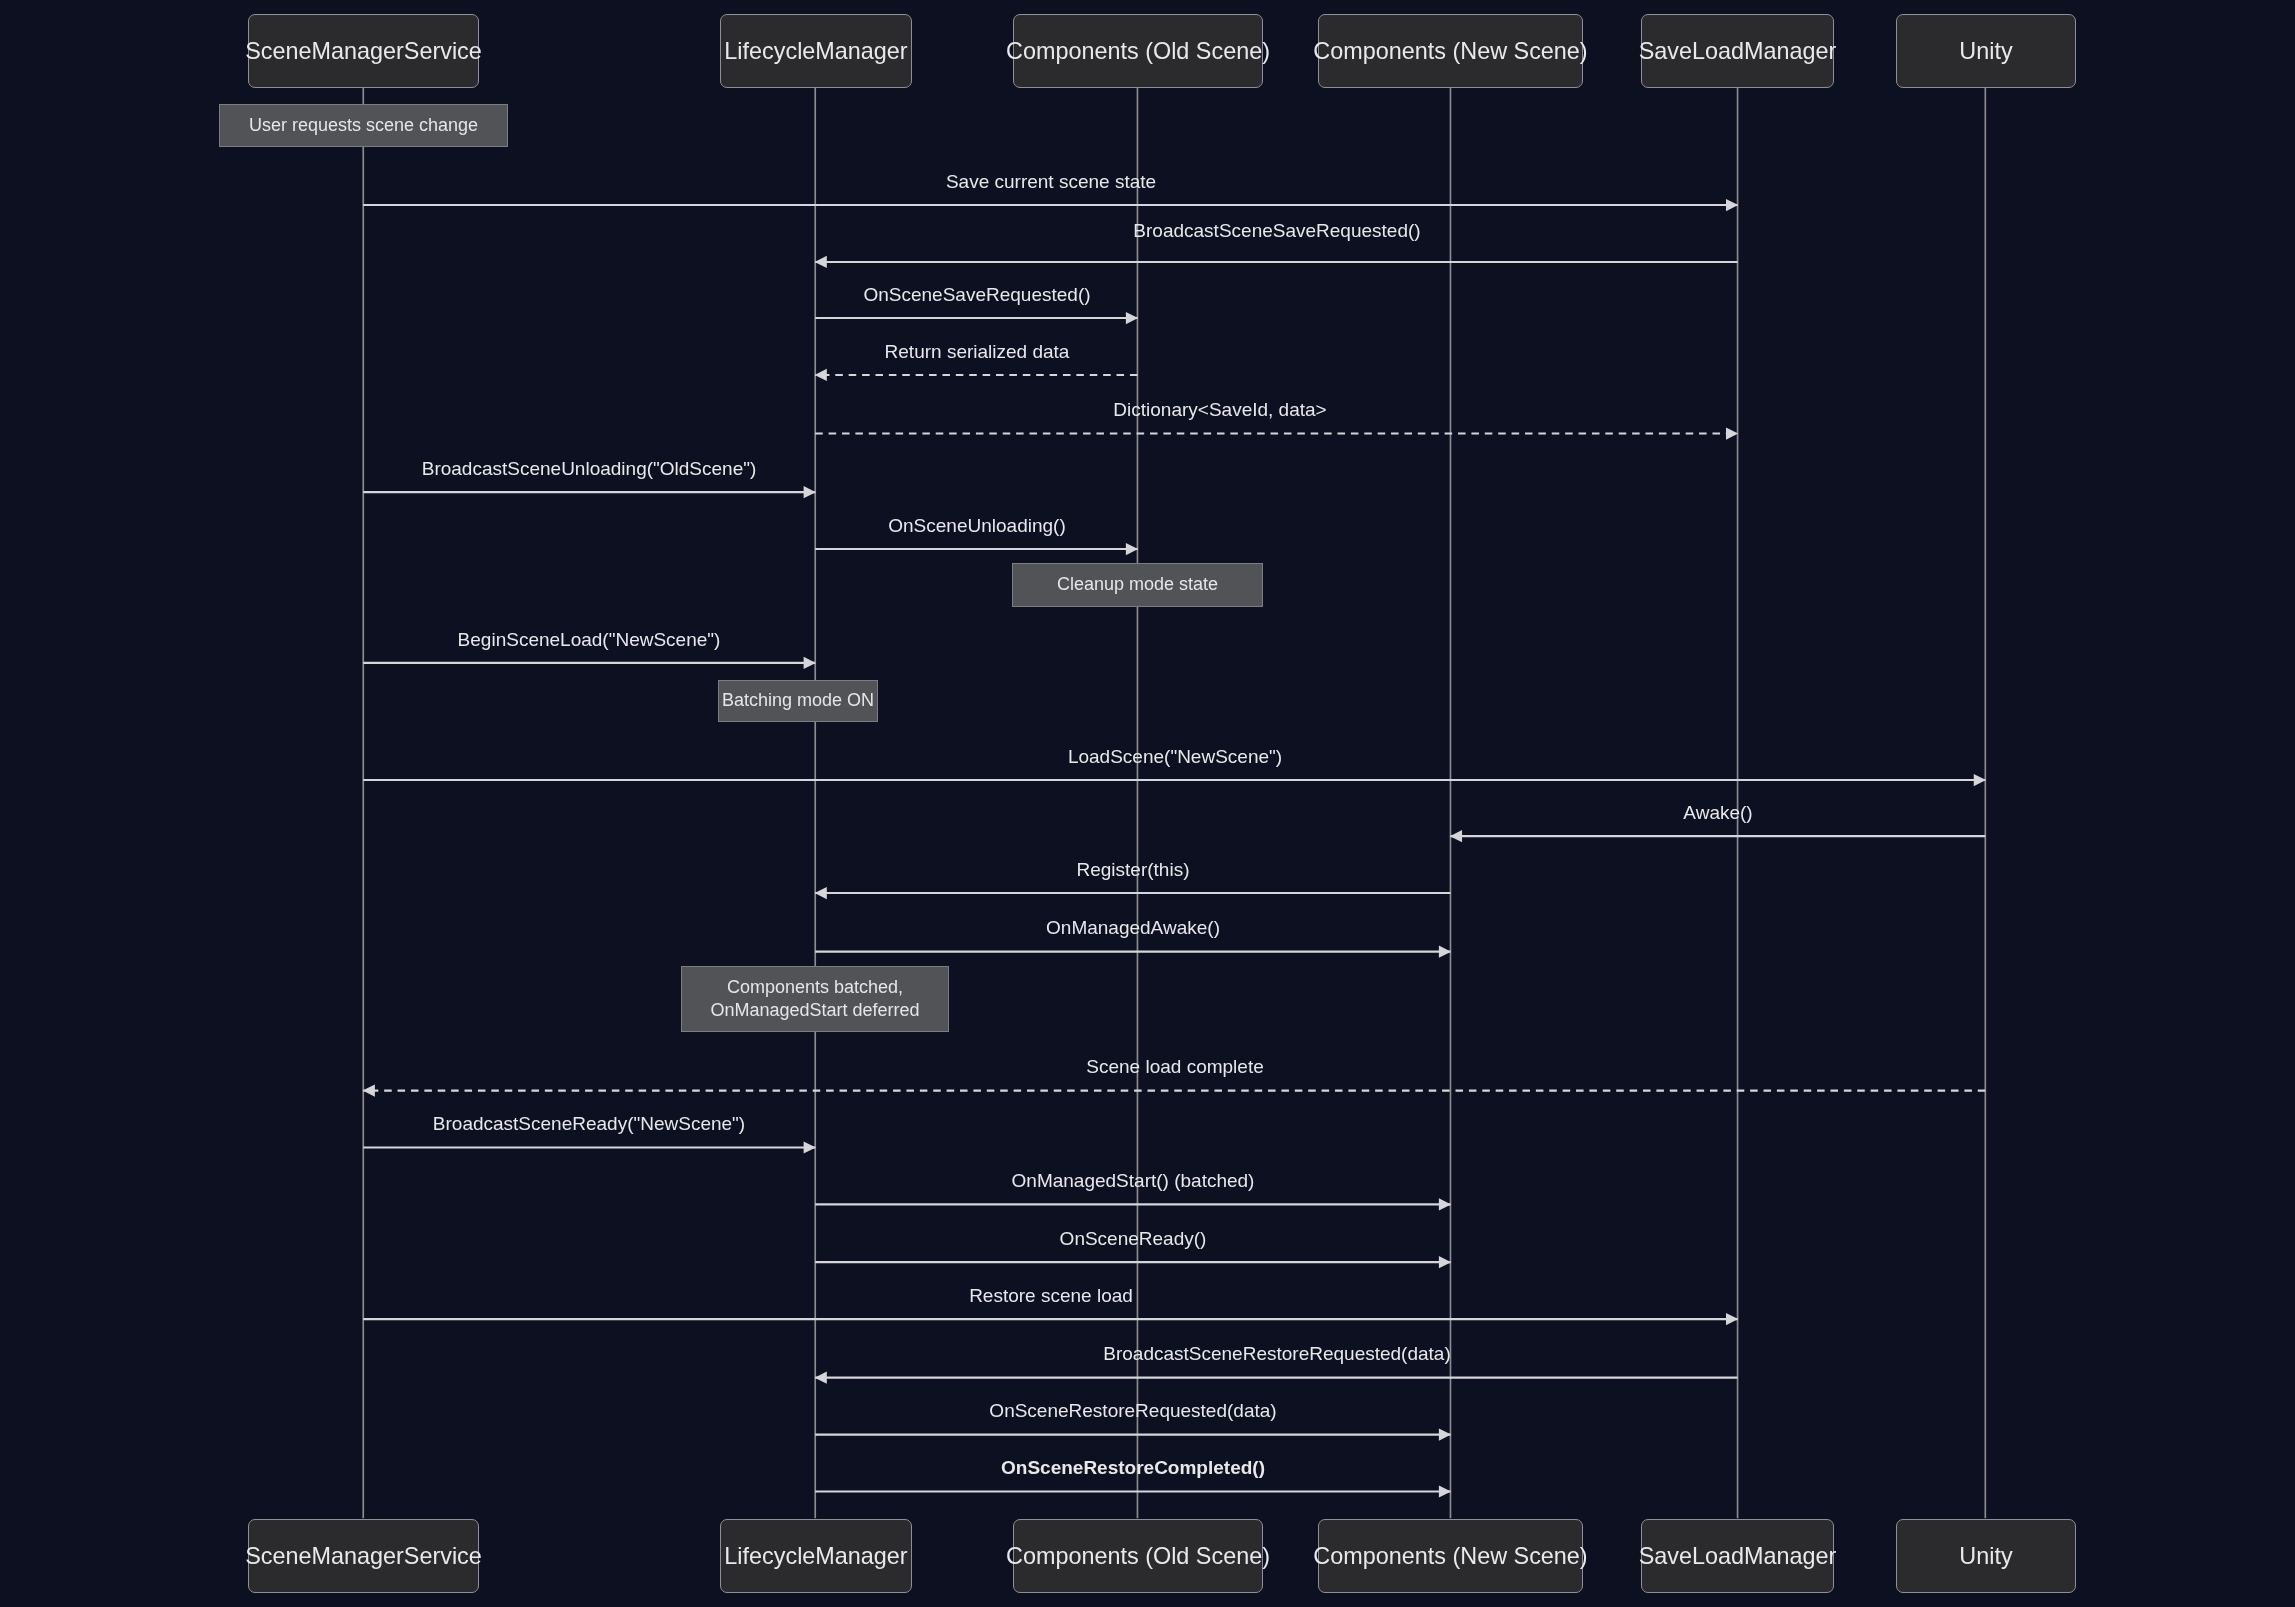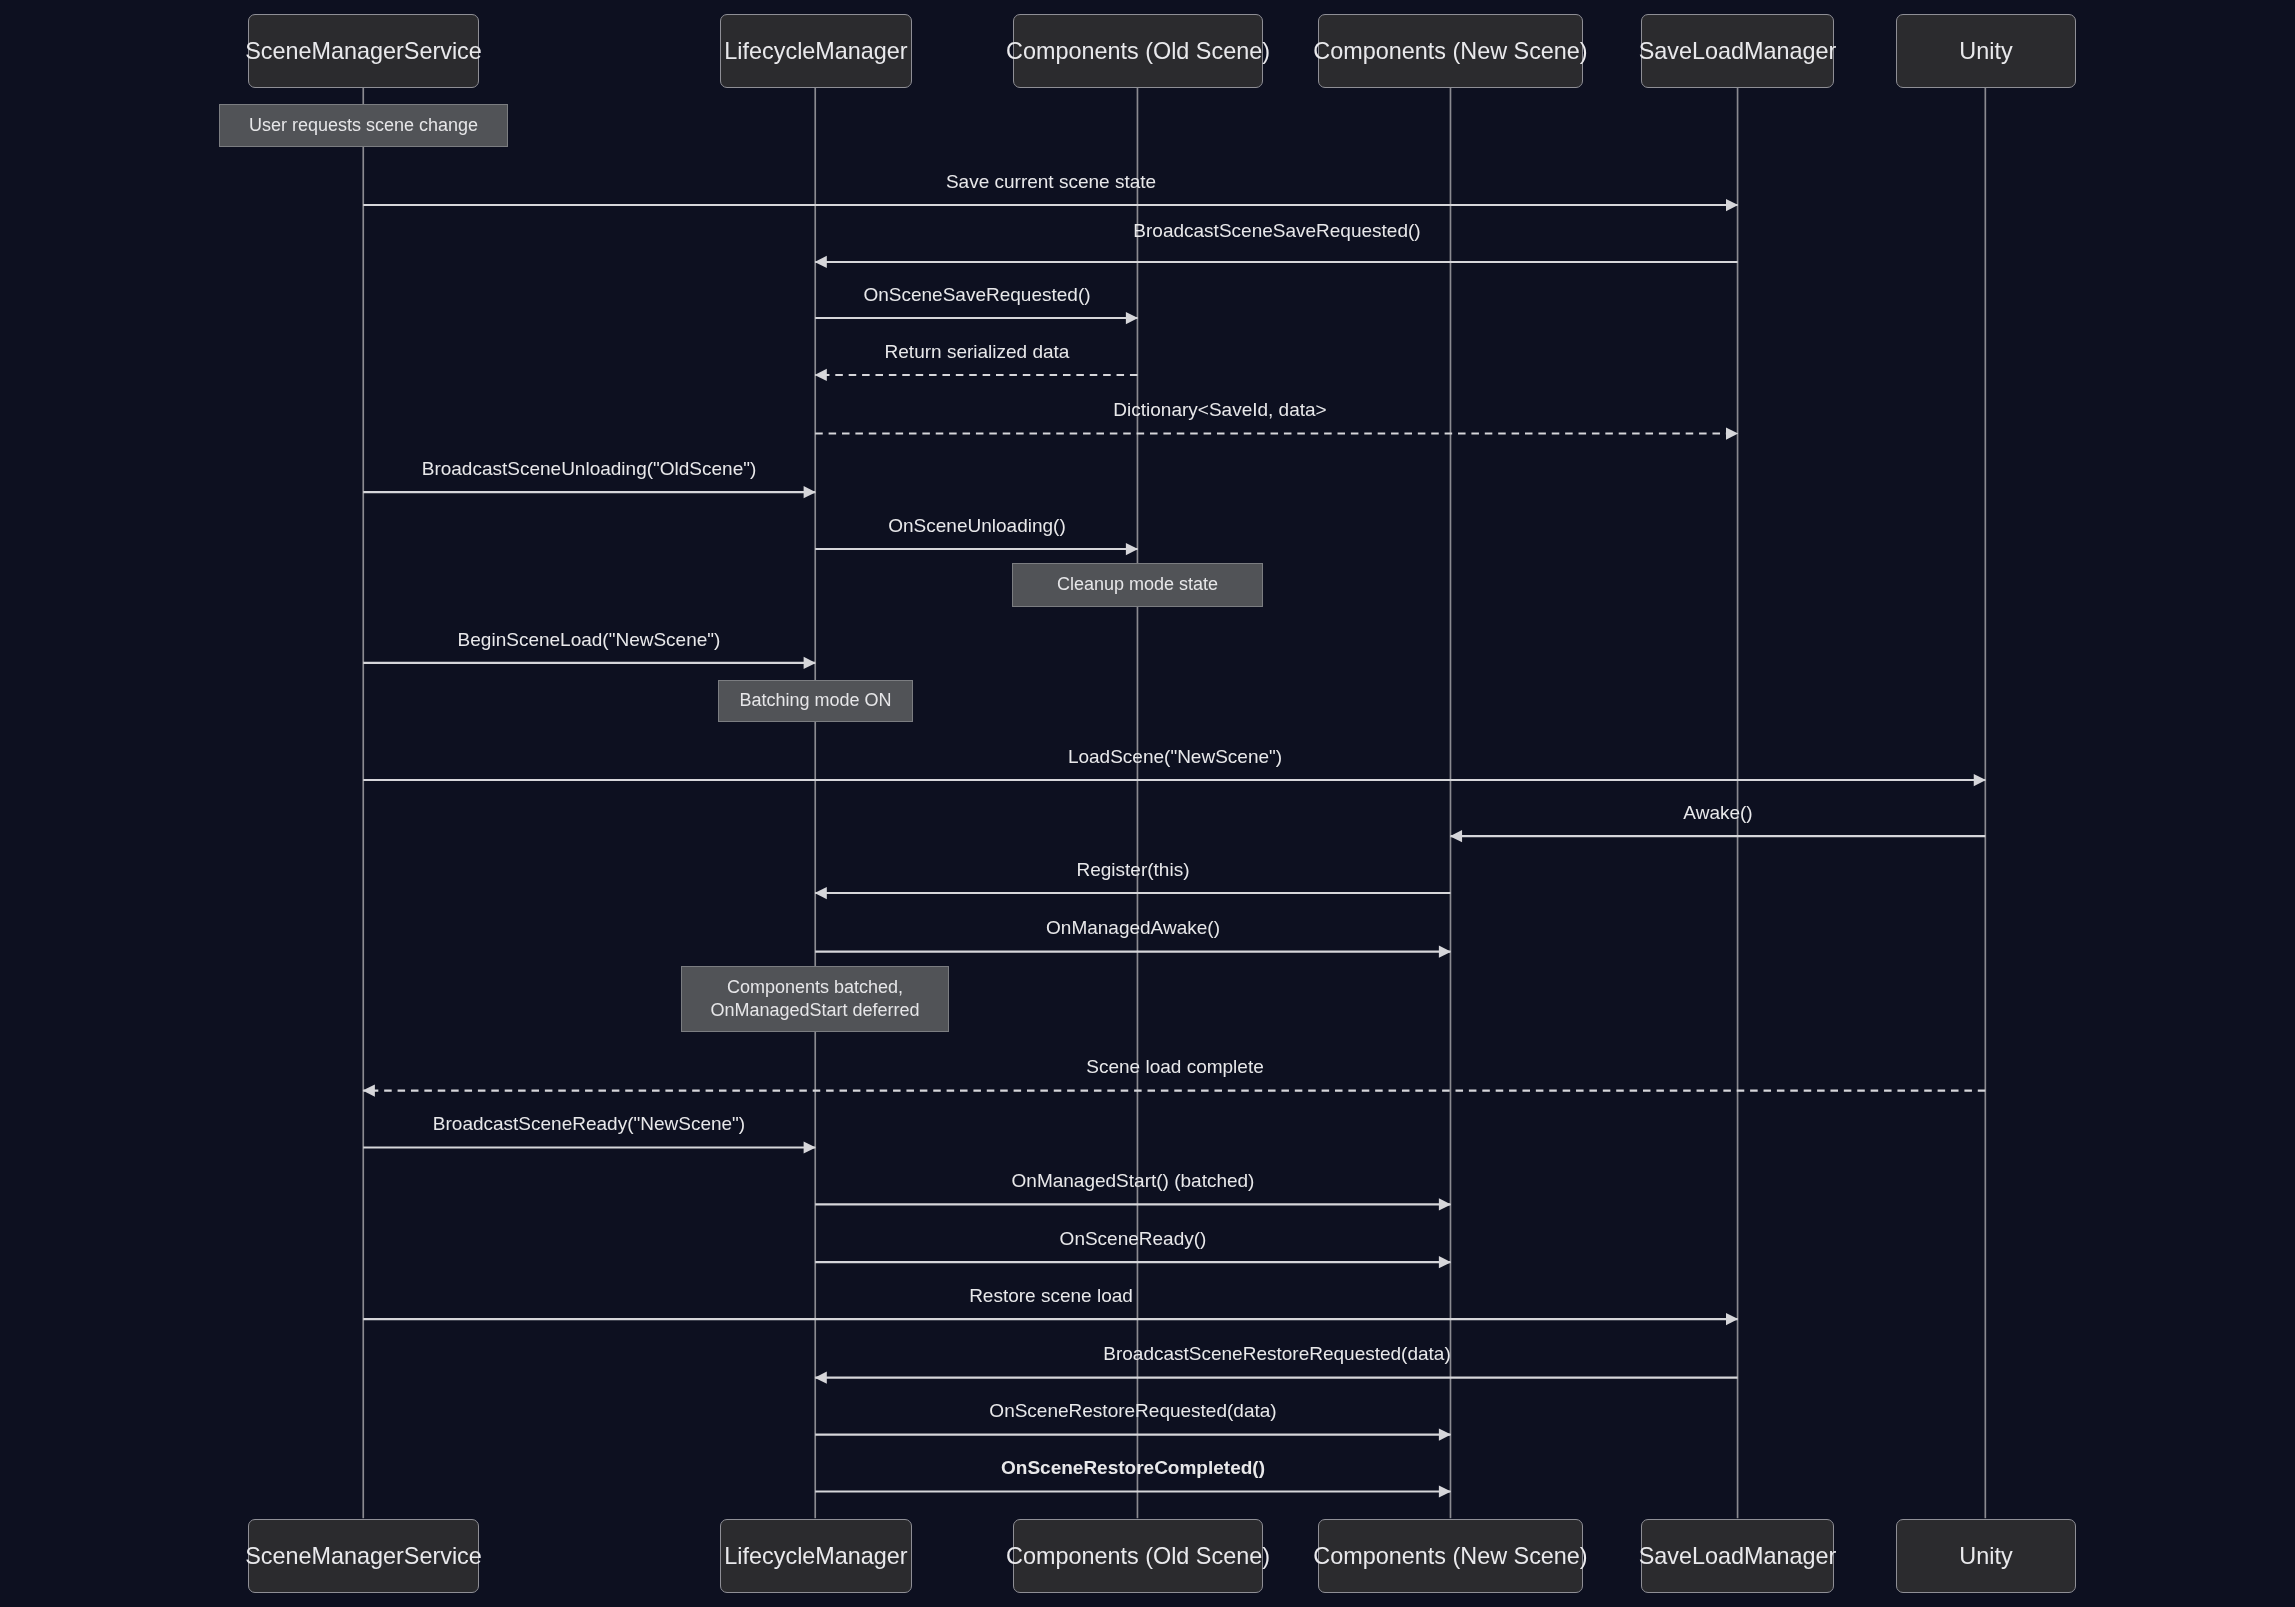--- a/index.html
+++ b/index.html
@@ -119,21 +119,21 @@
       <div class="note" style="left: 219px; top: 104px; width: 289px; height: 43px;">User requests scene change</div>
       <div class="msg-label" style="left: 1051px; top: 167px;">Save current scene state</div>
       <div class="msg-label" style="left: 1277px; top: 216px;">BroadcastSceneSaveRequested()</div>
       <div class="msg-label" style="left: 977px; top: 280px;">OnSceneSaveRequested()</div>
       <div class="msg-label" style="left: 977px; top: 337px;">Return serialized data</div>
       <div class="msg-label" style="left: 1208px; top: 395px; margin-left: 12px;">Dictionary&lt;SaveId, data&gt;</div>
       <div class="msg-label" style="left: 589px; top: 454px;">BroadcastSceneUnloading("OldScene")</div>
       <div class="msg-label" style="left: 977px; top: 511px;">OnSceneUnloading()</div>
       <div class="note" style="left: 1012px; top: 563px; width: 251px; height: 44px;">Cleanup mode state</div>
       <div class="msg-label" style="left: 589px; top: 625px;">BeginSceneLoad("NewScene")</div>
-      <div class="note" style="left: 718px; top: 680px; width: 195px; height: 42px;">Batching mode ON</div>
+      <div class="note" style="left: 718px; top: 680px; width: 160px; height: 42px;">Batching mode ON</div>
       <div class="msg-label" style="left: 1175px; top: 742px;">LoadScene("NewScene")</div>
       <div class="msg-label" style="left: 1718px; top: 798px;">Awake()</div>
       <div class="msg-label" style="left: 1133px; top: 855px;">Register(this)</div>
       <div class="msg-label" style="left: 1133px; top: 913px;">OnManagedAwake()</div>
       <div class="note" style="left: 681px; top: 966px; width: 268px; height: 66px;">Components batched,
 OnManagedStart deferred</div>
       <div class="msg-label" style="left: 1175px; top: 1052px;">Scene load complete</div>
       <div class="msg-label" style="left: 589px; top: 1109px;">BroadcastSceneReady("NewScene")</div>
       <div class="msg-label" style="left: 1133px; top: 1166px;">OnManagedStart() (batched)</div>
       <div class="msg-label" style="left: 1133px; top: 1224px;">OnSceneReady()</div>

